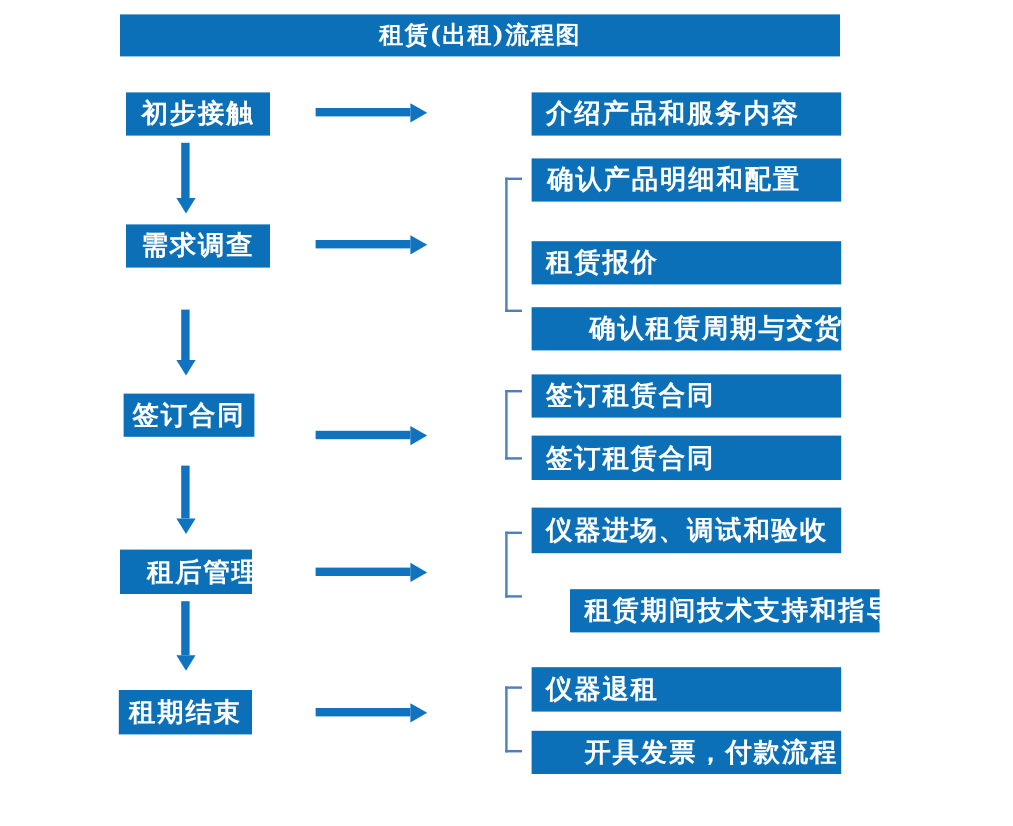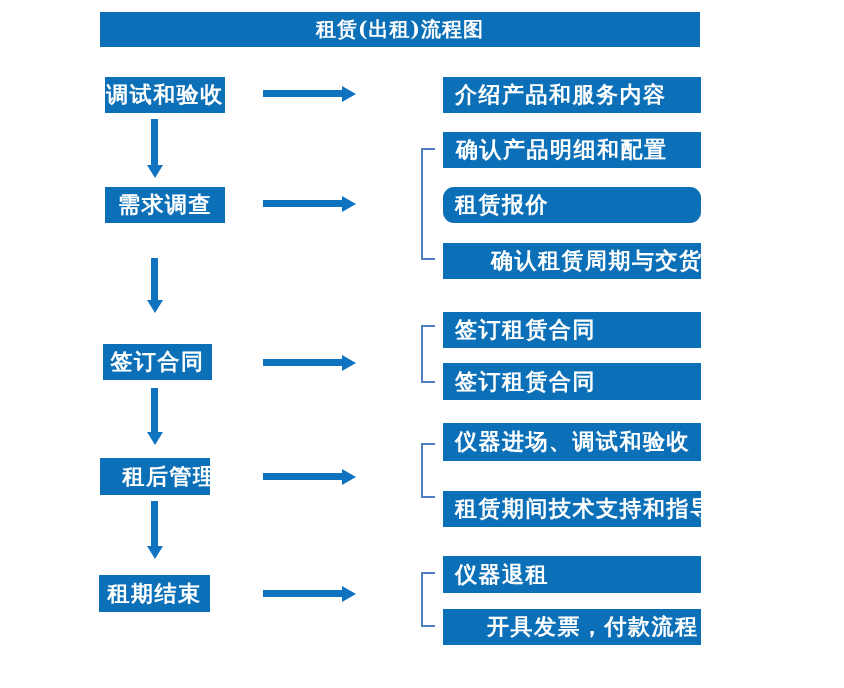--- a/index.html
+++ b/index.html
@@ -22,32 +22,32 @@
     font-weight:bold; font-size:22px; letter-spacing:1.5px;
     display:flex; align-items:center;
     box-sizing:border-box;
     white-space:nowrap;
   }
   .step  { justify-content:center; }
   .detail{ left:443px; width:258px; height:36px; padding-left:12px; justify-content:flex-start; }
 
   .s1 { left:105px; top:77px;  width:120px; height:36px; }
   .s2 { left:105px; top:187px; width:120px; height:36px; }
-  .s3 { left:103px; top:344px; width:109px; height:36px; }
+  .s3 { left:103px; top:328px; width:109px; height:36px; }
   .s4 { left:100px; top:458px; width:110px; height:37px;padding-left:29px; }
   .s5 { left:99px;  top:575px; width:111px; height:37px; }
 
   .d1 { top:77px;  }
   .d2 { top:132px;padding-left:13px; }
-  .d3 { top:187px;border-radius:11px; }
-  .d4 { top:243px;padding-left:48px; }
+  .d3 { top:201px; }
+  .d4 { top:256px;padding-left:48px; }
   .d5 { top:312px; }
   .d6 { top:363px; height:37px; }
   .d7 { top:423px; height:38px; }
-  .d8 { top:491px; }
+  .d8 { top:491px;margin-left:32px; }
   .d9 { top:556px; height:37px; }
   .d10{ top:609px;padding-left:44px; }
 
   
   .harrow { position:absolute; left:263px; width:79px; height:7px; background:#0f73c0; }
   .harrow::after {
     content:""; position:absolute; left:79px; top:50%; transform:translateY(-50%);
     width:0; height:0;
     border-left:14px solid #0f73c0;
     border-top:8px solid transparent; border-bottom:8px solid transparent;
@@ -78,21 +78,21 @@
   .bC{top:443px;height:51px}
   .bD{top:572px;height:51px}
 </style>
 </head>
 <body>
 
 <div class="canvas">
 
   <div class="titlebar">租赁(出租)流程图</div>
 
-  <div class="box step s1">调试和验收</div>
+  <div class="box step s1">初步接触</div>
   <div class="box step s2">需求调查</div>
   <div class="box step s3">签订合同</div>
   <div class="box step s4">租后管理</div>
   <div class="box step s5">租期结束</div>
 
   <div class="box detail d1">介绍产品和服务内容</div>
   <div class="box detail d2">确认产品明细和配置</div>
   <div class="box detail d3">租赁报价</div>
   <div class="box detail d4">确认租赁周期与交货时间</div>
   <div class="box detail d5">签订租赁合同</div>

